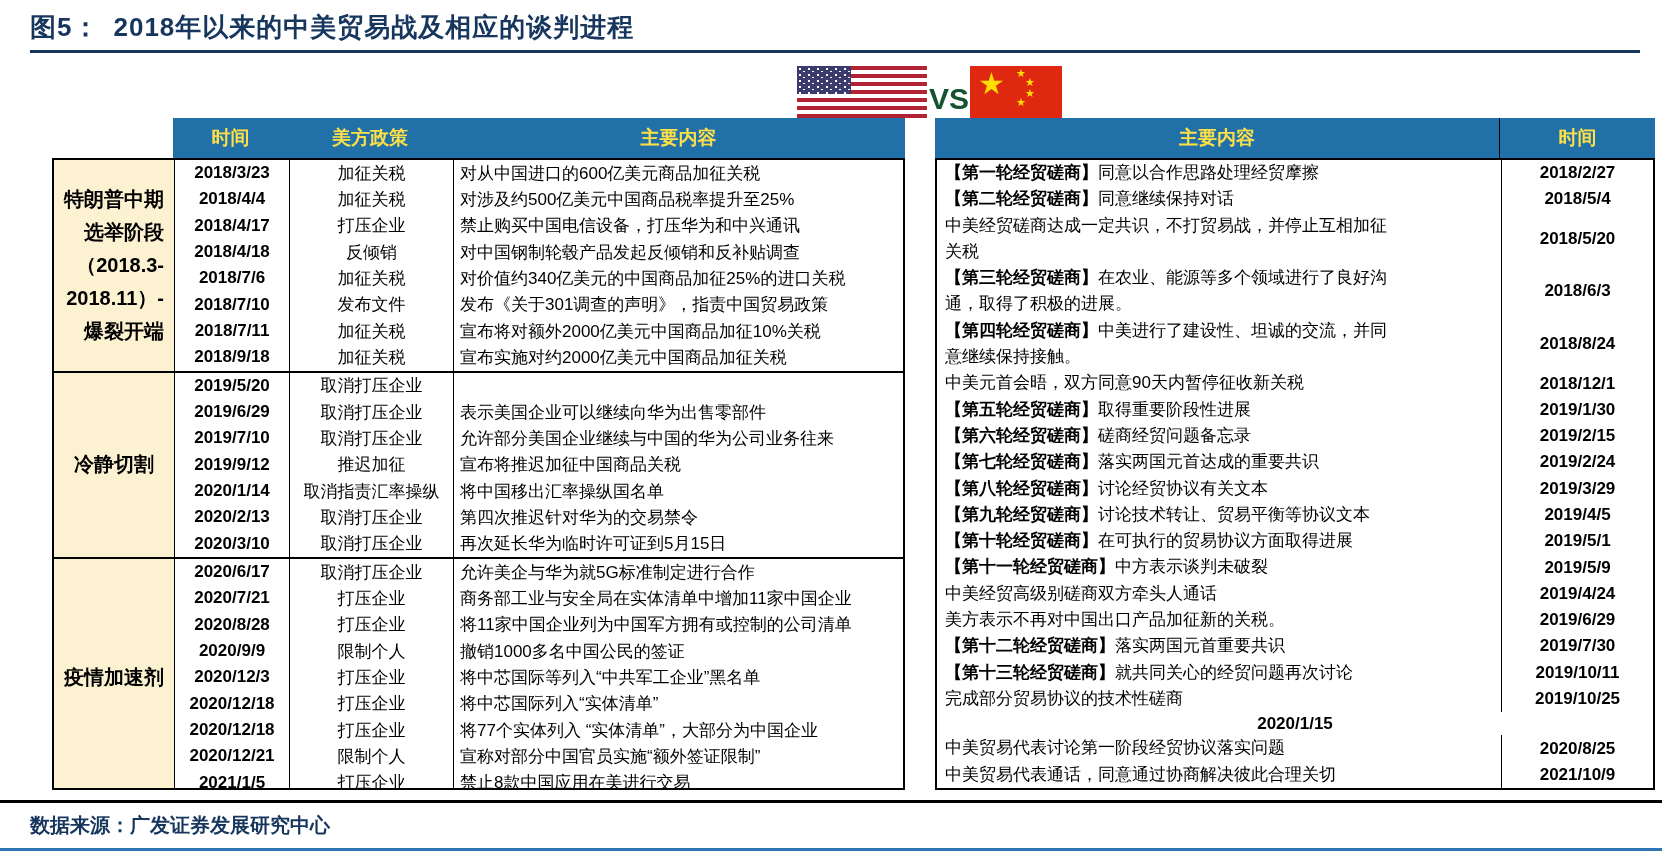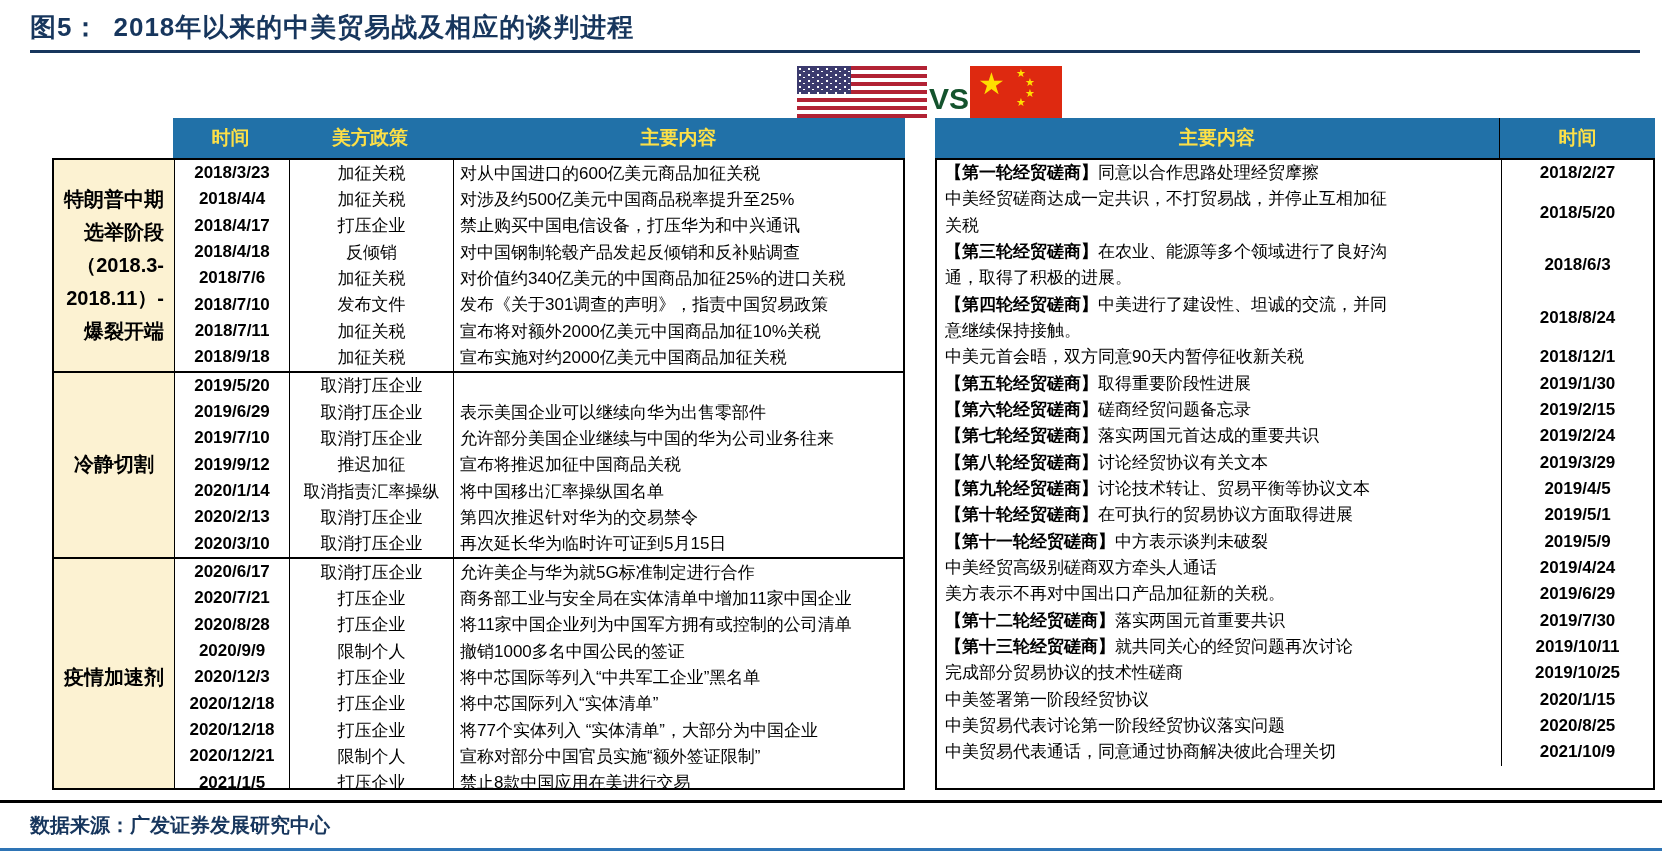--- a/index.html
+++ b/index.html
@@ -251,20 +251,24 @@
   <div class="rtable">
     <div class="rhead">
       <div class="hcell rhcontent">主要内容</div>
       <div class="hcell rhtime">时间</div>
     </div>
     <div class="rbody">
         <div class="r-row" style="height: 26.333px;">
           <div class="r-content"><span class="r-bold">【第一轮经贸磋商】</span><span class="r-text">同意以合作思路处理经贸摩擦</span></div>
           <div class="r-date">2018/2/27</div>
         </div>
+        <div class="r-row" style="height: 26.333px;">
+          <div class="r-content"><span class="r-bold">【第二轮经贸磋商】</span><span class="r-text">同意继续保持对话</span></div>
+          <div class="r-date">2018/5/4</div>
+        </div>
         <div class="r-row" style="height: 52.666px;">
           <div class="r-content"><span class="r-text">中美经贸磋商达成一定共识，不打贸易战，并停止互相加征
 关税</span></div>
           <div class="r-date">2018/5/20</div>
         </div>
         <div class="r-row" style="height: 52.666px;">
           <div class="r-content"><span class="r-bold">【第三轮经贸磋商】</span><span class="r-text">在农业、能源等多个领域进行了良好沟
 通，取得了积极的进展。</span></div>
           <div class="r-date">2018/6/3</div>
         </div>
@@ -319,21 +323,20 @@
         </div>
         <div class="r-row" style="height: 26.333px;">
           <div class="r-content"><span class="r-bold">【第十三轮经贸磋商】</span><span class="r-text">就共同关心的经贸问题再次讨论</span></div>
           <div class="r-date">2019/10/11</div>
         </div>
         <div class="r-row" style="height: 26.333px;">
           <div class="r-content"><span class="r-text">完成部分贸易协议的技术性磋商</span></div>
           <div class="r-date">2019/10/25</div>
         </div>
         <div class="r-row" style="height: 26.333px;">
-          <div class="r-content"><span class="r-text">中美签署第一阶段经贸协议</span></div>
           <div class="r-date">2020/1/15</div>
         </div>
         <div class="r-row" style="height: 26.333px;">
           <div class="r-content"><span class="r-text">中美贸易代表讨论第一阶段经贸协议落实问题</span></div>
           <div class="r-date">2020/8/25</div>
         </div>
         <div class="r-row" style="height: 26.333px;">
           <div class="r-content"><span class="r-text">中美贸易代表通话，同意通过协商解决彼此合理关切</span></div>
           <div class="r-date">2021/10/9</div>
         </div>

